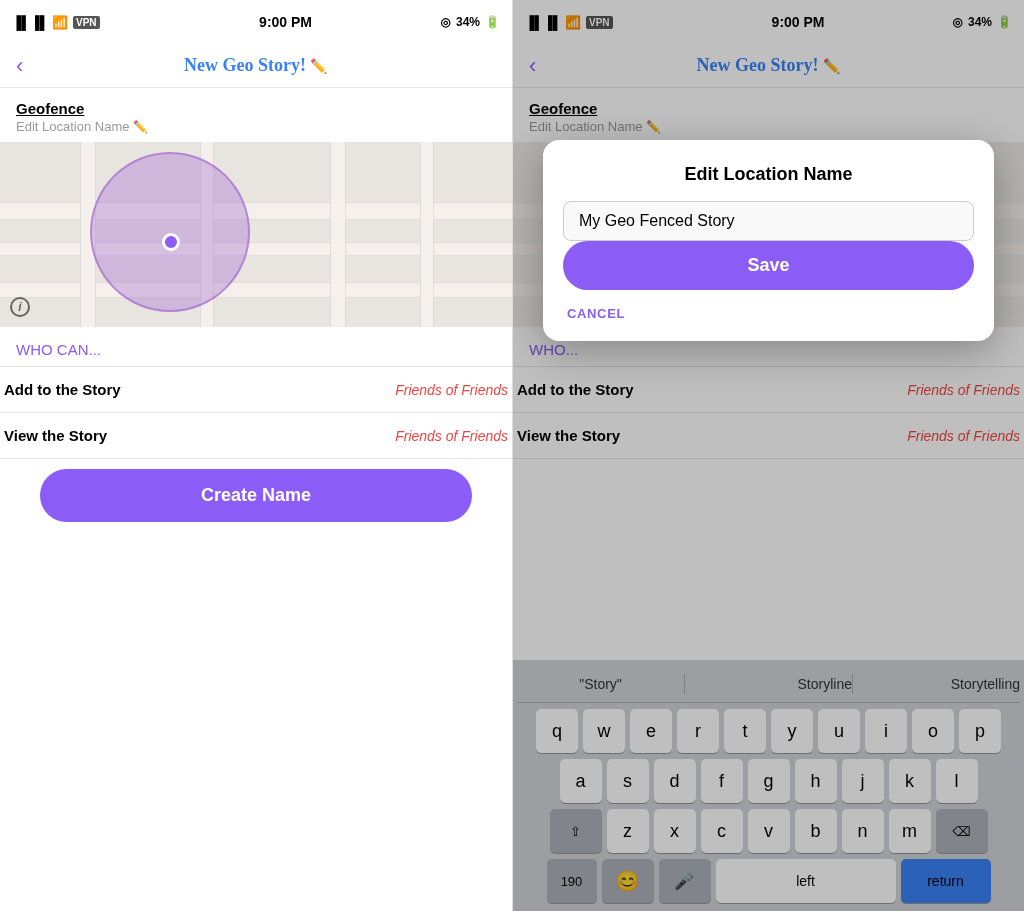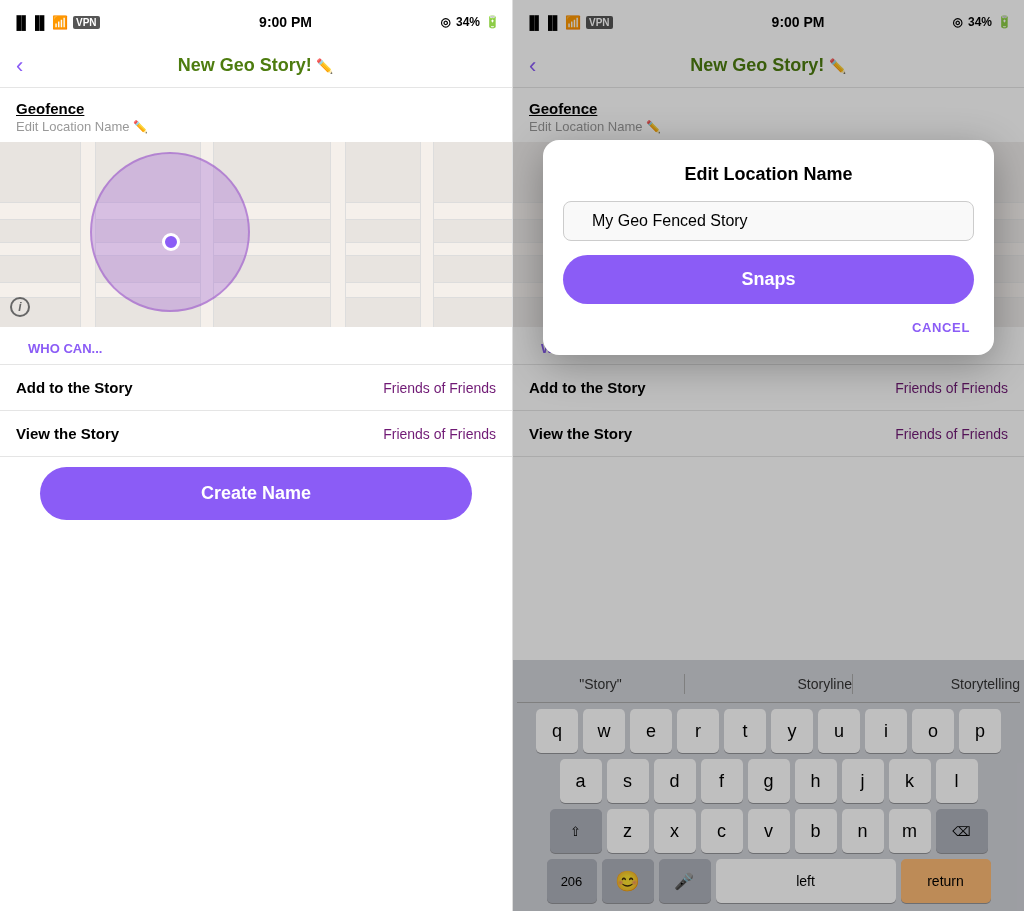--- a/index.html
+++ b/index.html
@@ -56,21 +56,22 @@
     .header-back {
       position: absolute;
       left: 16px;
       color: #8B5CF6;
       font-size: 22px;
       line-height: 1;
     }
     .header-title {
       font-size: 18px;
       font-weight: 600;
-      color: #4d7c0f;
+      color: #3b82f6;
+      font-family: Liberation Serif, serif;
     }
     .header-title .pencil { font-size: 14px; }
 
     
     .geofence-label {
       padding: 12px 16px 2px;
       font-size: 15px;
       font-weight: 700;
       color: #000;
       text-decoration: underline;
@@ -129,37 +130,37 @@
       font-size: 12px;
       display: flex;
       align-items: center;
       justify-content: center;
       font-style: italic;
       font-weight: 700;
     }
 
     
     .who-can {
-      padding: 14px 28px 8px;
-      font-size: 13px;
-      font-weight: 700;
+      padding: 14px 16px 8px;
+      font-size: 15px;
+      font-weight: 400;
       color: #8B5CF6;
     }
     .divider { height: 1px; background: #e5e5e5; margin: 0; }
 
     
     .settings-row {
       display: flex;
       justify-content: space-between;
       align-items: center;
-      padding: 14px 16px;
+      padding: 14px 4px;
       border-bottom: 1px solid #e5e5e5;
     }
     .settings-row-label { font-size: 15px; font-weight: 600; color: #000; }
-    .settings-row-value { font-size: 14px; color: #701a75; }
+    .settings-row-value { font-size: 14px; color: #ef4444; font-style: italic; }
 
     
     .footer-text {
       padding: 20px 16px 10px;
       font-size: 13px;
       color: #888;
       line-height: 1.5;
       flex: 1;
       display: flex;
       align-items: flex-end;
@@ -210,42 +211,42 @@
       text-align: center;
       font-size: 18px;
       font-weight: 700;
       color: #000;
       margin-bottom: 16px;
     }
     .modal-input {
       width: 100%;
       border: 1px solid #ccc;
       border-radius: 8px;
-      padding: 10px 28px;
+      padding: 10px 15px;
       font-size: 16px;
       color: #000;
-      margin-bottom: 14px;
+      margin-bottom: 0;
       outline: none;
       background: #f9f9f9;
     }
     .modal-save-btn {
       width: 100%;
       padding: 14px;
       background: #8B5CF6;
       border: none;
       border-radius: 30px;
       color: #fff;
       font-size: 18px;
       font-weight: 700;
       cursor: pointer;
       margin-bottom: 12px;
     }
     .modal-cancel-btn {
       width: 100%;
-      text-align: right;
+      text-align: left;
       color: #8B5CF6;
       font-size: 13px;
       font-weight: 700;
       letter-spacing: 0.05em;
       padding: 4px;
       cursor: pointer;
       background: none;
       border: none;
     }
 
@@ -308,21 +309,21 @@
     }
     .key.space-key {
       flex: 4;
       max-width: 180px;
       font-size: 14px;
       color: #000;
     }
     .key.return-key {
       flex: 2;
       max-width: 90px;
-      background: #fdba74;
+      background: #3b82f6;
       font-size: 14px;
     }
     .key.num-key {
       background: #adb1ba;
       font-size: 13px;
       flex: 1.2;
       max-width: 50px;
     }
     .bottom-row {
       display: flex;
@@ -449,21 +450,21 @@
   <div class="settings-row">
     <span class="settings-row-label">View the Story</span>
     <span class="settings-row-value">Friends of Friends</span>
   </div>
 
   <div class="overlay-backdrop"></div>
 
   <div class="modal">
     <div class="modal-title">Edit Location Name</div>
     <input class="modal-input" type="text" value="My Geo Fenced Story" style="">
-    <button class="modal-save-btn">Snaps</button>
+    <button class="modal-save-btn">Save</button>
     <button class="modal-cancel-btn">CANCEL</button>
   </div>
 
   <div class="keyboard">
 
     <div class="keyboard-suggestions">
       <div class="keyboard-suggestion">"Story"</div>
       <div class="keyboard-suggestion">Storyline</div>
       <div class="keyboard-suggestion">Storytelling</div>
     </div>
@@ -499,20 +500,20 @@
       <div class="key">x</div>
       <div class="key">c</div>
       <div class="key">v</div>
       <div class="key">b</div>
       <div class="key">n</div>
       <div class="key">m</div>
       <div class="key special">⌫</div>
     </div>
 
     <div class="bottom-row">
-      <div class="key special num-key">206</div>
+      <div class="key special num-key">190</div>
       <div class="key special" style="font-size:20px;">😊</div>
       <div class="key special" style="font-size:16px;">🎤</div>
       <div class="key space-key">left</div>
       <div class="key return-key">return</div>
     </div>
   </div>
 </div>
 
 </body></html>

